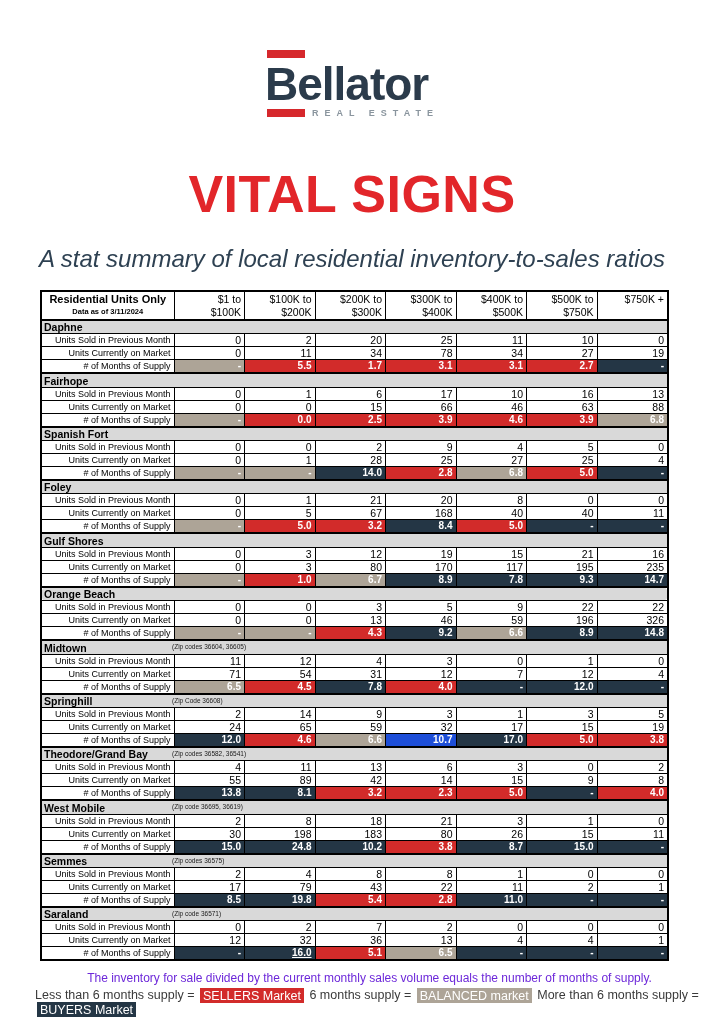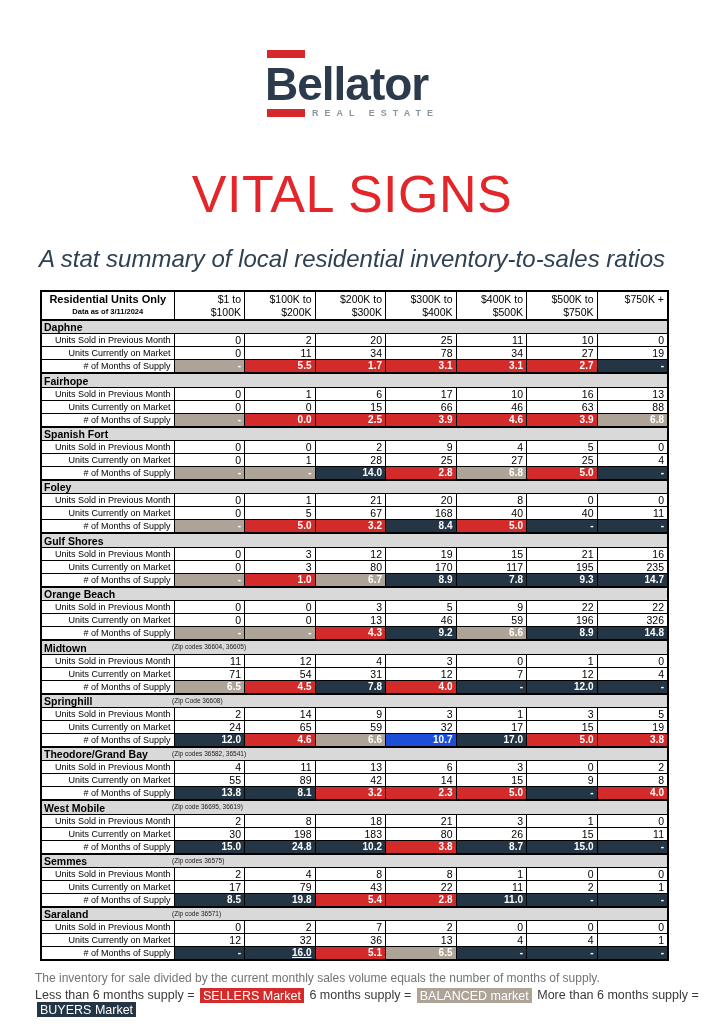--- a/index.html
+++ b/index.html
@@ -11,21 +11,21 @@
   .logo-inner { text-align: left; }
   .logo-bar-top { width: 38px; height: 8px; margin-left: 2px; }
   .logo-name { font-size: 46px; font-weight: bold; color: #2b3b4b; line-height: 1.0;
     letter-spacing: -1px; margin-top: 3px; }
   .logo-bottom { display: flex; align-items: center; margin-top: 1px; }
   .logo-bar-bottom { width: 38px; height: 8px; margin-left: 2px; }
   .logo-tagline { font-size: 9px; font-weight: 600; letter-spacing: 6px;
     color: #8a959e; margin-left: 7px; }
 
   
-  .title { text-align: center; font-size: 52px; font-weight: normal; letter-spacing: 0.5px;
+  .title { text-align: center; font-size: 52px; font-weight: bold; letter-spacing: 0.5px;
     margin-top: 46px; }
   .subtitle { text-align: center; font-style: italic; font-size: 24px; color: #2e4152;
     margin-top: 21px; }
 
   
   table { border-collapse: collapse; table-layout: fixed; width: 627px;
     margin: 17px 0 0 40px; border: 2px solid #000; }
   th, td { border: 1px solid #000; height: 12px; padding: 0 3px; font-size: 10px;
     line-height: 12px; white-space: nowrap; overflow: hidden; }
   thead th { height: 26px; vertical-align: top; background: #fff; padding-top: 1px; }
@@ -35,21 +35,21 @@
   th.price div { font-size: 10.5px; text-align: right; line-height: 13px; }
   tr.band td { border-top: 2px solid #000; padding-left: 2px; }
   .area-name { display: inline-block; width: 128px; font-weight: bold; font-size: 10.5px;
     vertical-align: middle; }
   .area-zip { font-size: 6.5px; color: #1a1a1a; vertical-align: middle; }
   th.rowlabel { font-weight: normal; font-size: 9px; text-align: right; background: #fff; }
   td.num { text-align: right; font-size: 10.5px; color: #000; background: #fff; }
   td.supplycell { text-align: right; font-size: 10px; font-weight: bold; color: #ffffff; }
 
   
-  .explain { margin: 10px 0 0 35px; font-size: 12px; color: #737373; }
+  .explain { margin: 10px 0 0 35px; font-size: 12px; color: #6d28d9; text-align: center; }
   .legend { margin: 3px 0 0 35px; font-size: 12.5px; color: #3a3a3a; }
   .chip { color: #ffffff; padding: 0.5px 3px; margin: 0 2px; }
 </style>
 </head>
 <body>
 
 <div class="logo-wrap">
   <div class="logo-inner">
     <div class="logo-bar-top" style="background: rgb(214, 40, 44);"></div>
     <div class="logo-name">Bellator</div>

